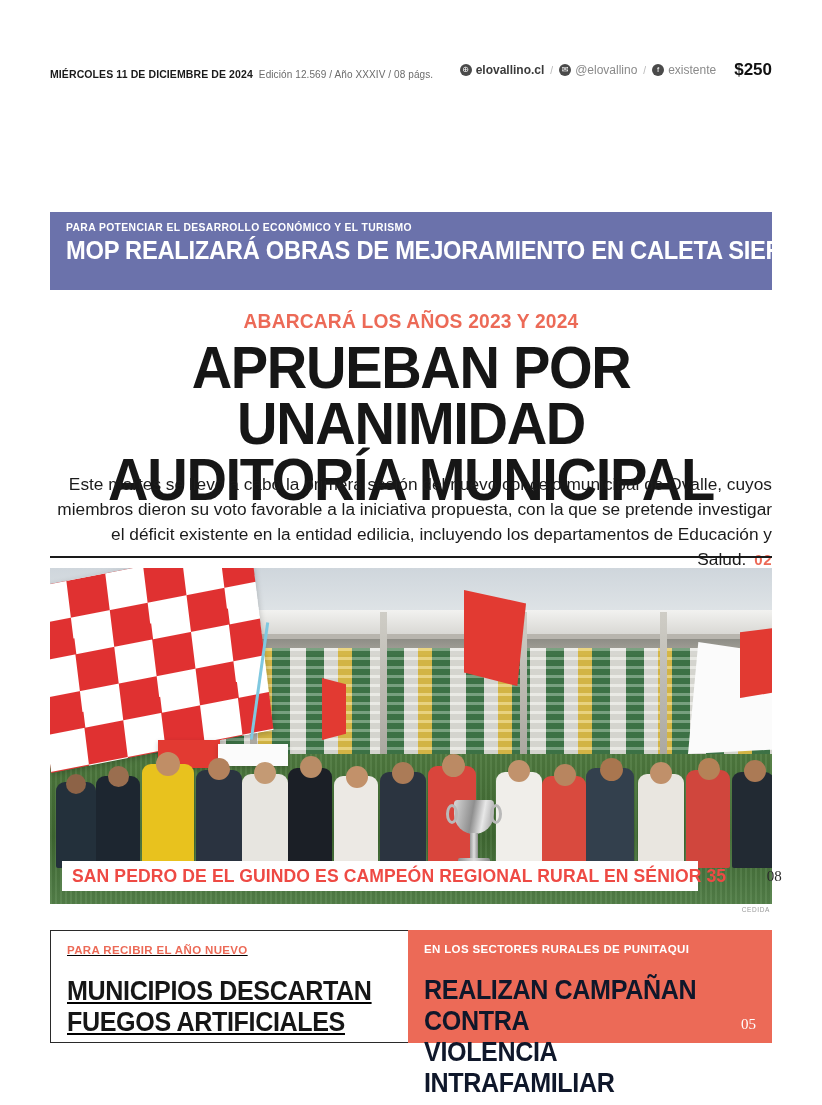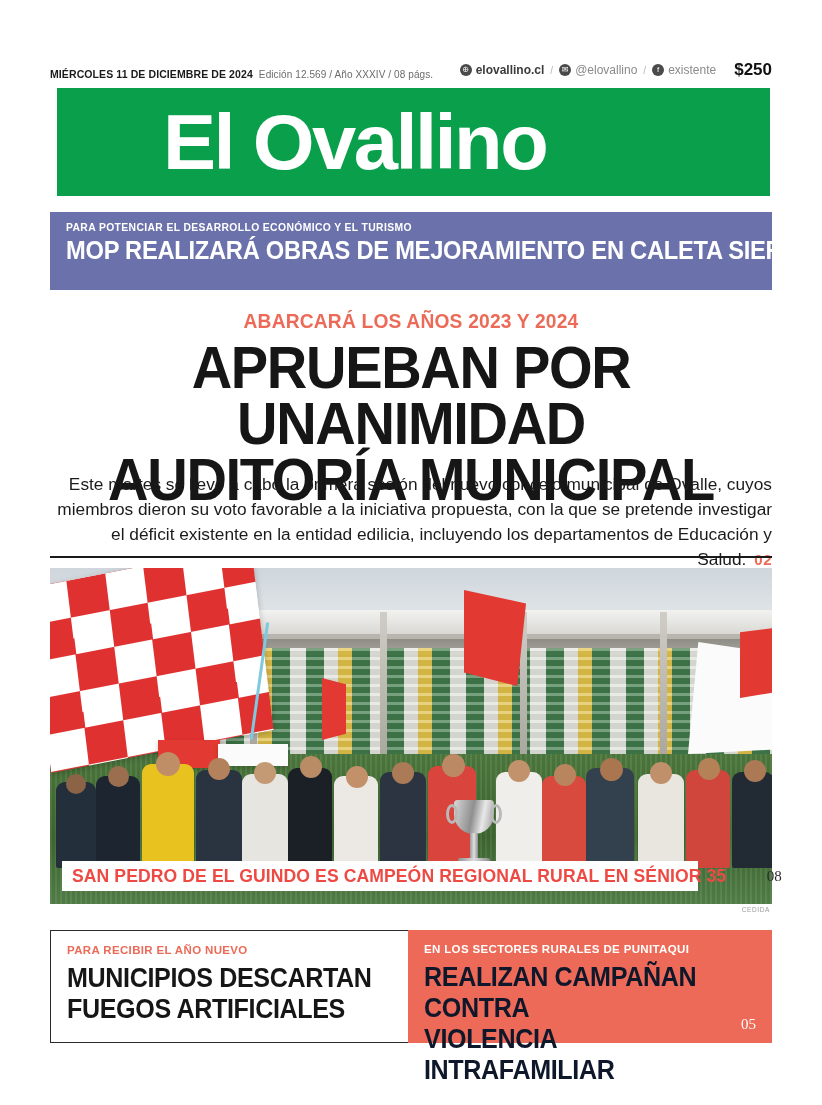--- a/index.html
+++ b/index.html
@@ -197,31 +197,31 @@
     transform: scaleX(.95); transform-origin: left center; white-space: nowrap;
   }
   .caption-page {
     font-family: "Liberation Serif", serif; color: #2b2b2b; font-size: 15px;
     margin-left: 6px;
   }
 
   
   .box-left {
     position: absolute; left: 50px; top: 930px; width: 409px; height: 113px;
-    border: 1px solid #2a2a2a; background: #fff; padding: 13px 14px 0 16px;
+    border: 1px solid #2a2a2a; background: #fff; padding: 13px 14px 0 16px; text-decoration: underline;
   }
   .box-right {
     position: absolute; left: 408px; top: 930px; width: 364px; height: 113px;
     background: #ec6a57; padding: 13px 14px 0 16px;
   }
   .bk { font-size: 11.5px; font-weight: bold; letter-spacing: .35px; }
   .bk.red { color: #ec6a57; }
   .bk.white { color: #ffffff; }
   .bh {
-    font-size: 27px; line-height: 31px; font-weight: bold; margin-top: 7px;
+    font-size: 27px; line-height: 31px; font-weight: bold; margin-top: 20px;
     letter-spacing: -.4px;
   }
   .bh.dark { color: #161616; }
   .bh.white { color: #0f172a; }
   .bh span { display: block; transform: scaleX(.93); transform-origin: left center; }
   .bpg {
     font-family: "Liberation Serif", serif; font-size: 15px;
     position: absolute; right: 16px; bottom: 10px;
   }
   .bpg.red { color: #ec6a57; }
@@ -249,23 +249,20 @@
       </span>
       <span class="sep">/</span>
       <span class="social-chip">
         <span class="glyph">f</span>
         <span class="social-name muted">existente</span>
       </span>
       <span class="price">$250</span>
     </div>
   </div>
 
-  <div class="masthead">
-    <div class="masthead-title">El Ovallino</div>
-  </div>
 
   <div class="teaser">
     <div class="teaser-photo">
       <div class="tp-sky"></div>
 
       <div class="tp-hill"></div>
 
     </div>
     <div class="teaser-text">
       <div class="teaser-kicker">PARA POTENCIAR EL DESARROLLO ECONÓMICO Y EL TURISMO</div>

